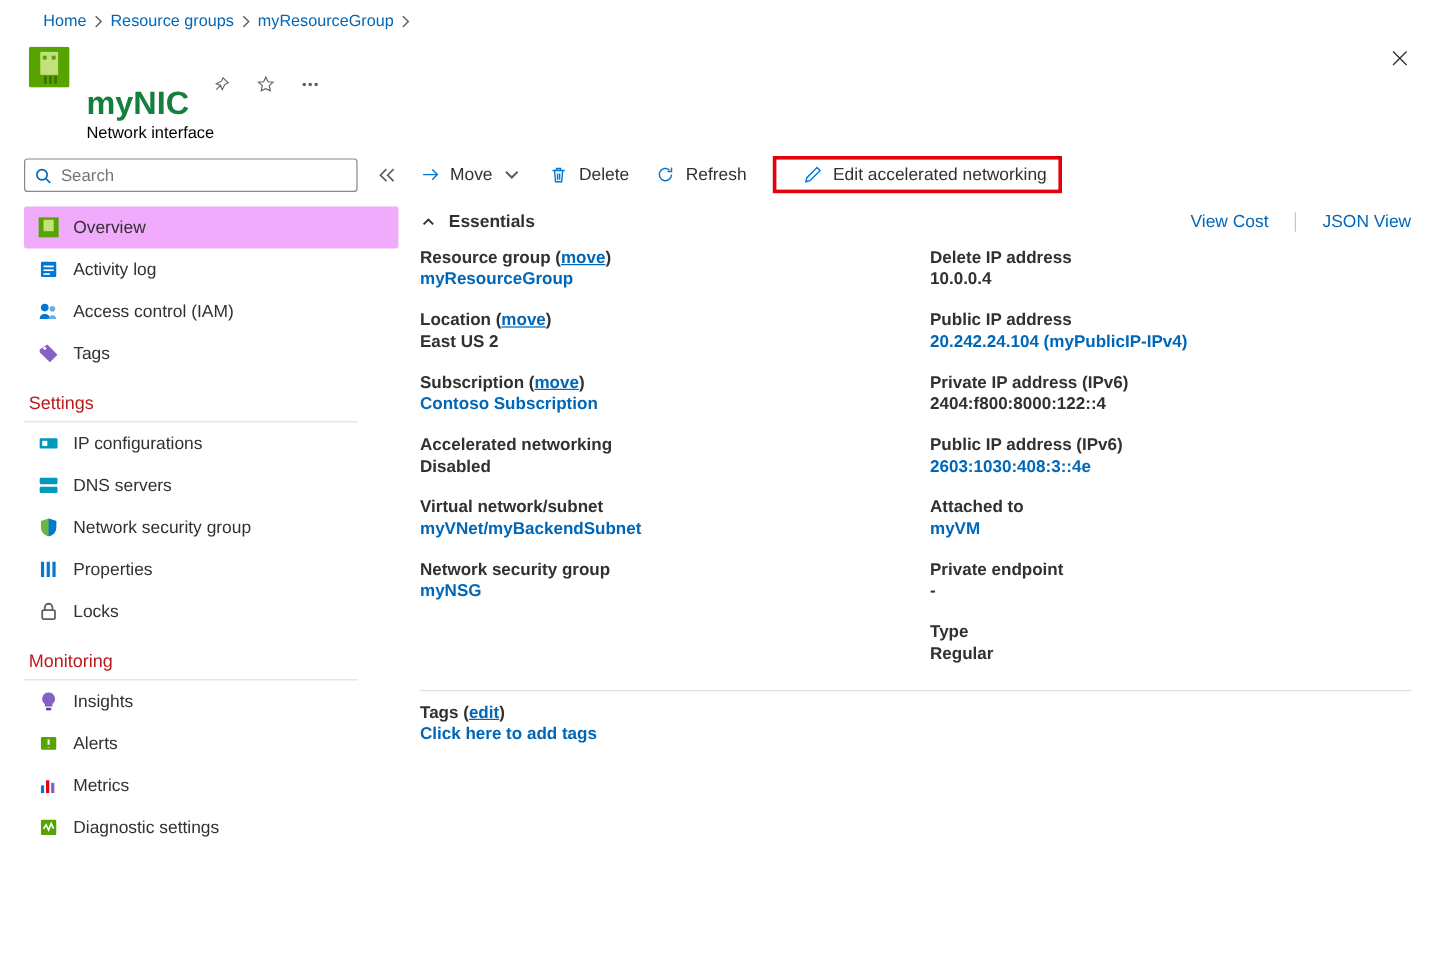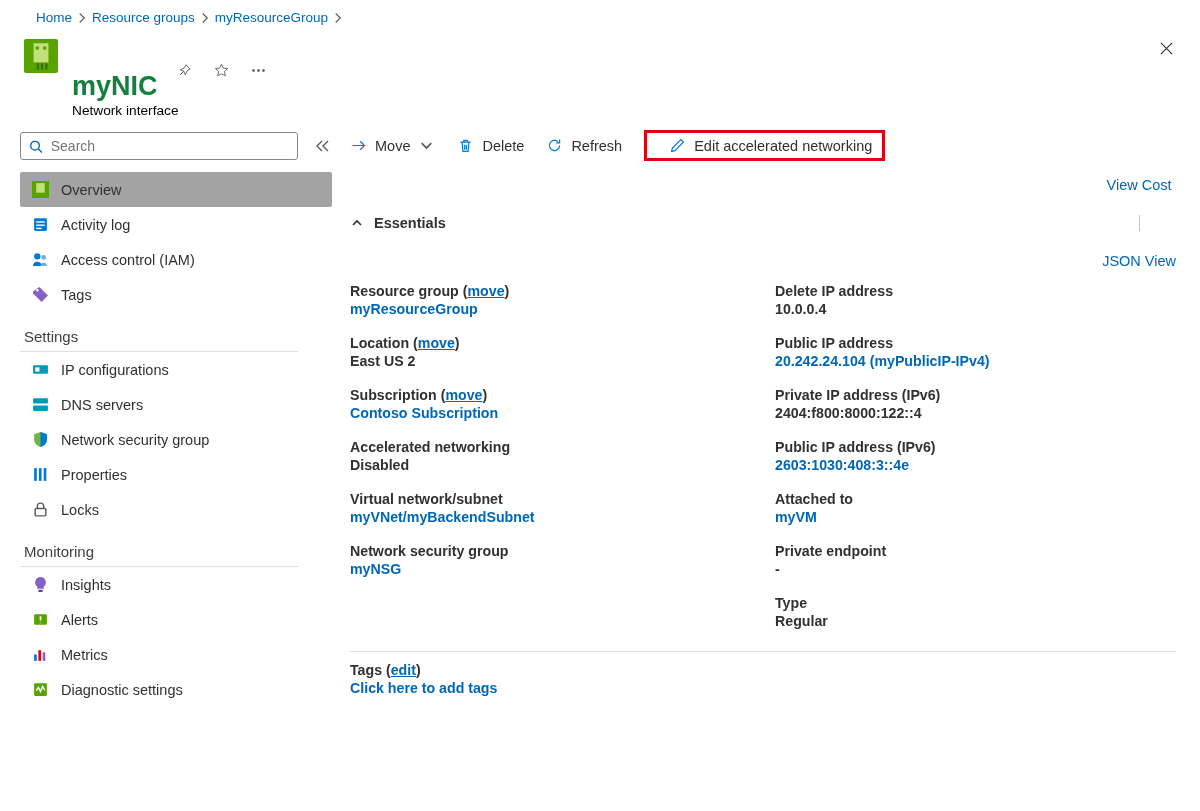--- a/index.html
+++ b/index.html
@@ -26,33 +26,33 @@
 
 .body { display: flex; }
 .sidebar { width: 340px; padding: 14px 8px 0 20px; }
 .search-row { display:flex; align-items:center; gap:14px; margin-bottom:12px; }
 .search-box { flex:1; display:flex; align-items:center; border:1px solid #8a8886; border-radius:3px; padding:5px 8px; }
 .search-box svg { width:15px; height:15px; fill:none; stroke:#0067b8; stroke-width:1.6; }
 .search-box input { border:none; outline:none; font-size:14px; margin-left:8px; width:100%; color:#323130; }
 .collapse svg { width:16px; height:16px; stroke:#605e5c; fill:none; stroke-width:1.4; }
 
 .nav-item { display:flex; align-items:center; gap:12px; padding:9px 12px; font-size:14.5px; cursor:pointer; color:#323130; border-radius:2px; }
-.nav-item.active { background:#a3a3a3; font-weight:400; }
+.nav-item.active { background:#f0abfc; font-weight:400; }
 .nav-ico { width:17px; height:17px; display:flex; align-items:center; justify-content:center; }
-.nav-sec { font-size:15px; font-weight:500; color:#404040; padding:16px 4px 6px 4px; border-bottom:1px solid #e1dfdd; margin-right:34px; }
+.nav-sec { font-size:15px; font-weight:500; color:#b91c1c; padding:16px 4px 6px 4px; border-bottom:1px solid #e1dfdd; margin-right:34px; }
 
 .main { flex:1; padding: 4px 24px 20px 10px; }
 .toolbar { display:flex; align-items:center; gap:22px; padding:8px 0 16px 0; }
 .tb-btn { display:flex; align-items:center; gap:8px; font-size:14.5px; color:#323130; cursor:pointer; border:none; background:none; }
 .tb-btn svg { width:17px; height:17px; }
 .tb-highlight { border:3px solid #e3000f; padding:4px 10px 4px 22px; }
 
 .ess-row { display:flex; align-items:center; gap:10px; font-size:14.5px; font-weight:600; margin-bottom:8px; }
 .ess-row svg { width:14px; height:14px; }
-.ess-right { margin-left:auto; display:flex; align-items:center; gap:22px; font-weight:400;flex-direction:column; }
+.ess-right { margin-left:auto; display:flex; align-items:center; gap:22px; font-weight:400; }
 .sep { width:1px; height:16px; background:#c8c6c4; }
 
 .props { display:flex; gap:24px; padding-top:6px; }
 .col { flex:1; }
 .grp { margin-bottom:18px;font-weight:bold; }
 .lbl { font-size:14.2px; color:#323130; margin-bottom:2px; }
 .val { font-size:14.2px; color:#323130; }
 hr.tagsep { border:none; border-top:1px solid #e1dfdd; margin:4px 0 10px 0; }
 </style>
 </head>

